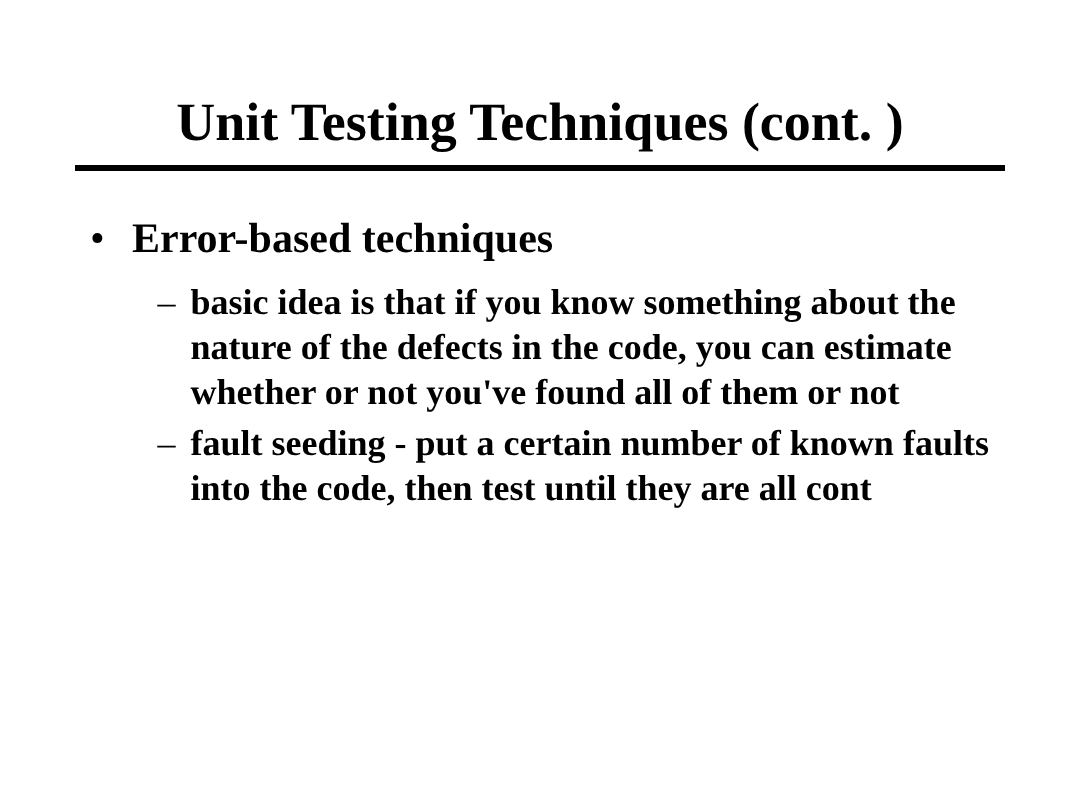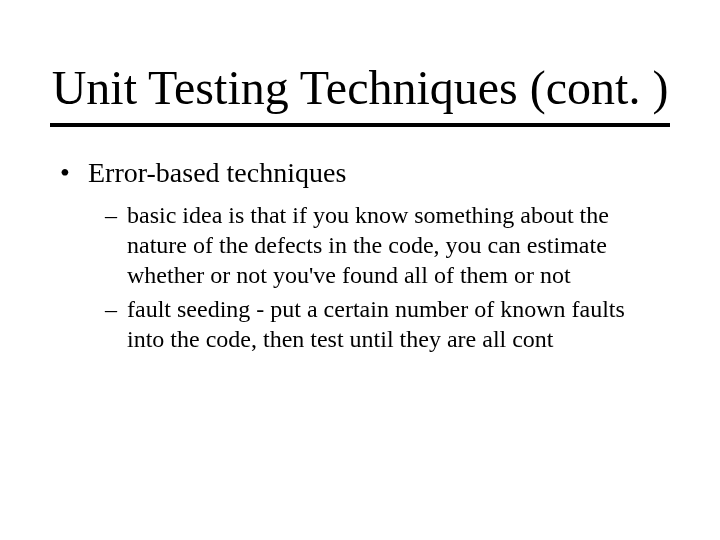--- a/index.html
+++ b/index.html
@@ -11,24 +11,24 @@
     font-family: "Times New Roman", Times, serif;
     color: #000000;
   }
   .slide {
     box-sizing: border-box;
     width: 720px;
     height: 540px;
     padding: 40px 50px 0 50px;
   }
   .title {
-    font-size: 48px;
+    font-size: 36px;
     text-align: center;
     margin: 20px 0 8px 0;
-    font-weight: normal;
+    font-weight: bold;
   }
   .rule {
     border: none;
     border-top: 4px solid #000;
     margin: 0 0 28px 0;
   }
   .body {
     padding: 0 10px 0 10px;
   }
   .lvl1 {
@@ -49,20 +49,21 @@
     margin-left: 45px;
     margin-bottom: 4px;
   }
   .lvl2 .marker {
     width: 22px;
     flex: 0 0 22px;
     text-align: left;
   }
   .text {
     flex: 1 1 auto;
+    font-weight: bold;
   }
 </style>
 </head>
 <body>
 
 <div class="slide">
   <h1 class="title">Unit Testing Techniques (cont. )</h1>
   <hr class="rule">
   <div class="body">
     <div class="lvl1">

